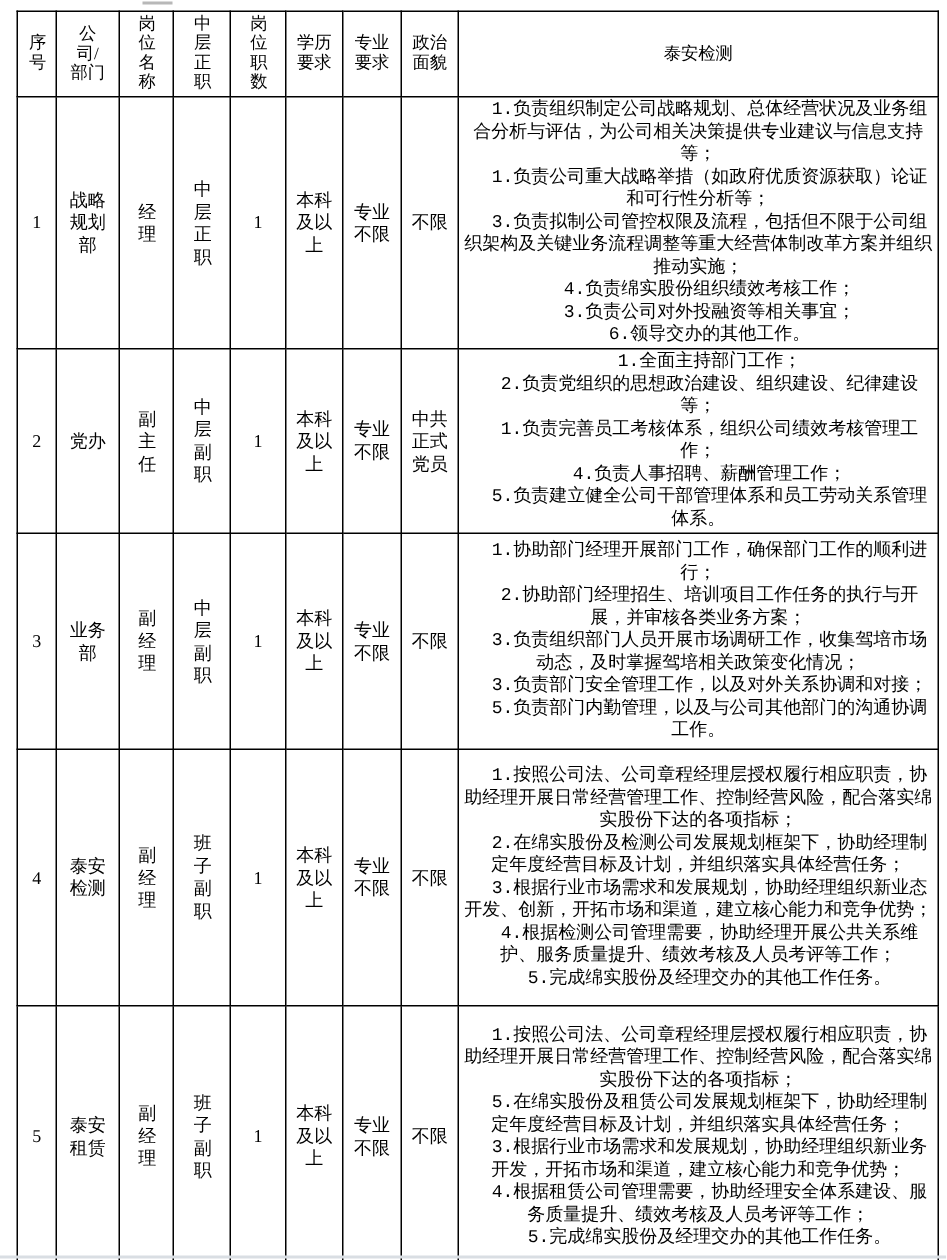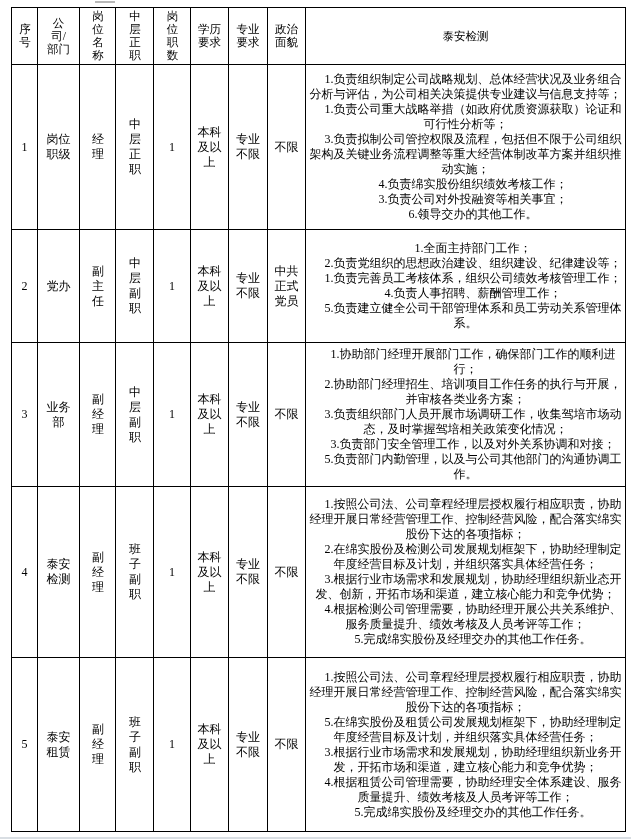--- a/index.html
+++ b/index.html
@@ -42,20 +42,21 @@
   tr.r3{height:171px;}
   tr.r4{height:174px;}
   .vw1{display:inline-block;width:1.1em;word-break:break-all;text-align:right;}
   .vw2{display:inline-block;width:2.2em;word-break:break-all;text-align:center;}
   td.duties{
     text-align:left;
     vertical-align:top;
     padding:2px 3px;
     line-height:14px;
     font-size:12.5px;
+    font-family:Liberation Mono, monospace;
   }
   td.duties p{
     margin:0;
     text-indent:1.25em;
   }
 </style>
 </head>
 <body>
 
 <div class="page">
@@ -82,21 +83,21 @@
       <td><span class="vw1">中层正职</span></td>
       <td><span class="vw1">岗位职数</span></td>
       <td><span class="vw2">学历要求</span></td>
       <td><span class="vw2">专业要求</span></td>
       <td><span class="vw2">政治面貌</span></td>
       <td><span>泰安检测</span></td>
     </tr>
 
     <tr class="r0">
       <td>1</td>
-      <td><span class="vw2">岗位职级</span></td>
+      <td><span class="vw2">战略规划部</span></td>
       <td><span class="vw1">经理</span></td>
       <td><span class="vw1">中层正职</span></td>
       <td>1</td>
       <td><span class="vw2">本科及以上</span></td>
       <td><span class="vw2">专业不限</span></td>
       <td><span class="vw2">不限</span></td>
       <td class="duties">
         <p>1.负责组织制定公司战略规划、总体经营状况及业务组合分析与评估，为公司相关决策提供专业建议与信息支持等；</p>
         <p>1.负责公司重大战略举措（如政府优质资源获取）论证和可行性分析等；</p>
         <p>3.负责拟制公司管控权限及流程，包括但不限于公司组织架构及关键业务流程调整等重大经营体制改革方案并组织推动实施；</p>

